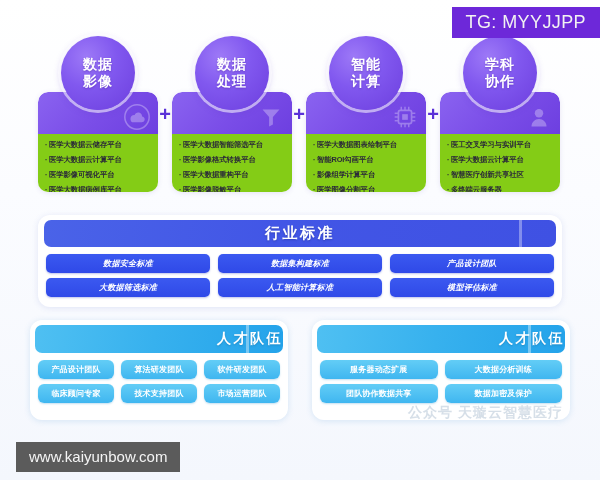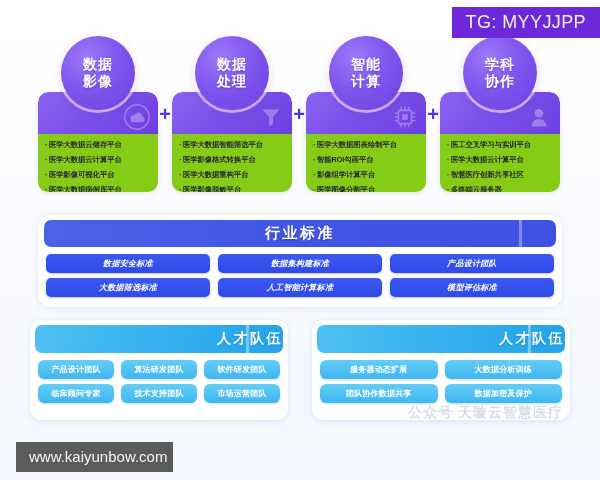--- a/index.html
+++ b/index.html
@@ -30,21 +30,21 @@
   }
 
   
   .url-bar {
     position: absolute;
     left: 16px;
     bottom: 8px;
     background: #5b5b5b;
     color: #f4f4f4;
     font-size: 15px;
-    padding: 7px 6px 8px 13px;
+    padding: 7px 13px 8px 13px;
     line-height: 1;
     z-index: 50;
   }
 
   
   .poster {
     position: absolute;
     left: 0;
     top: 0;
     width: 600px;

